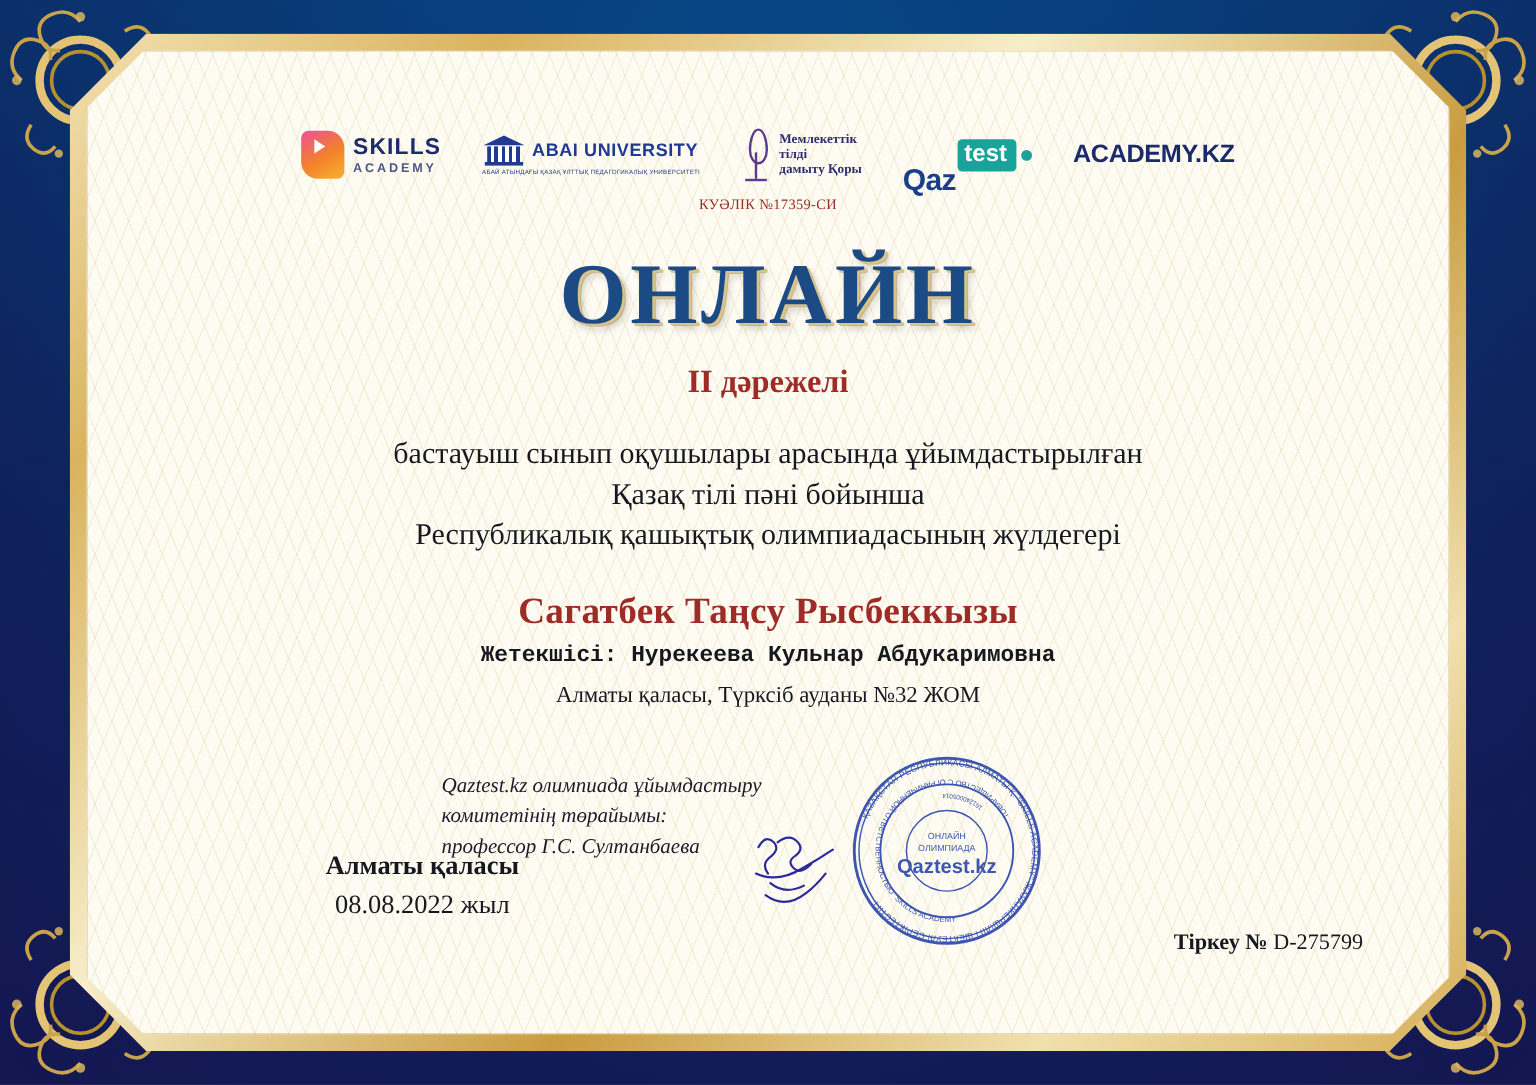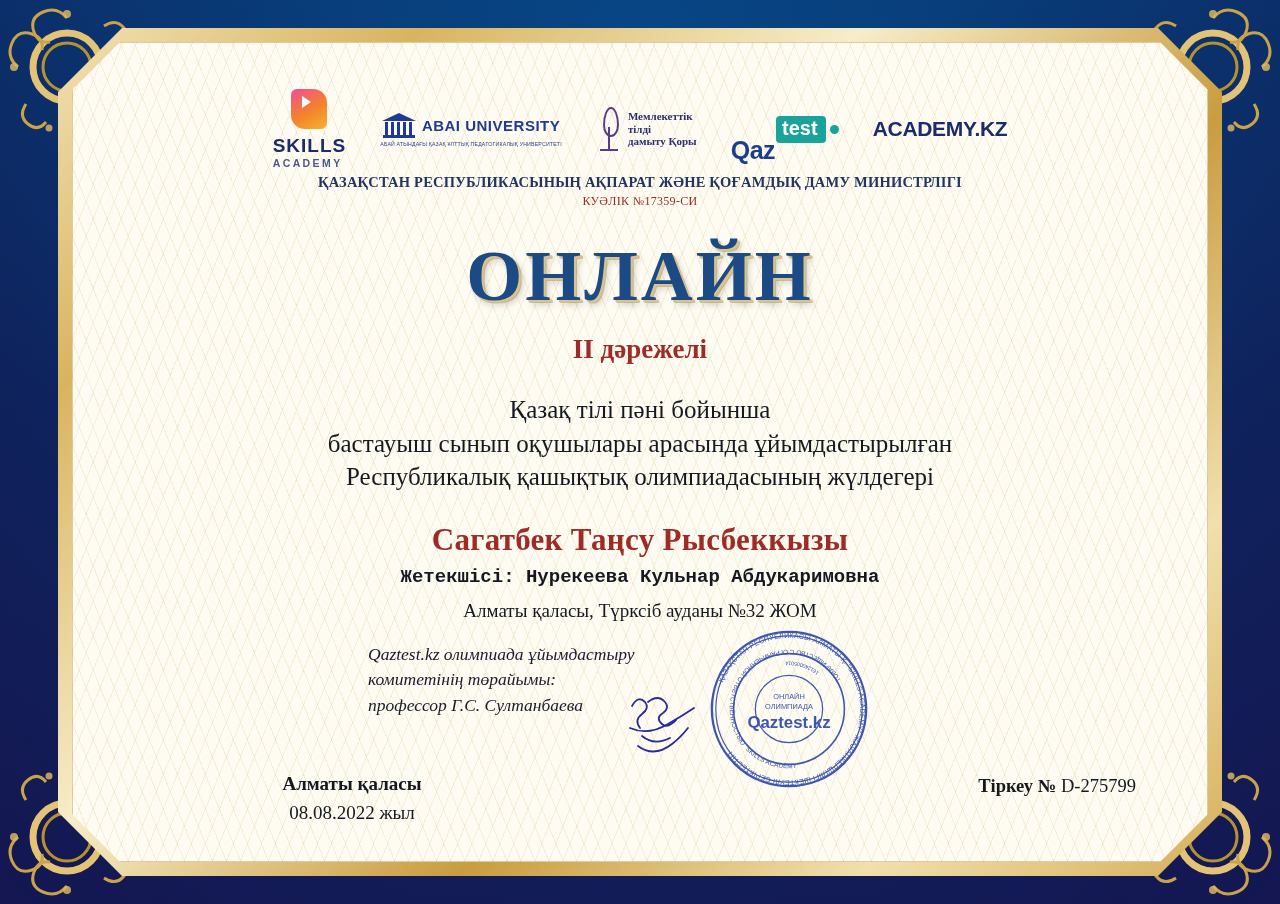--- a/index.html
+++ b/index.html
@@ -109,21 +109,21 @@
     display: flex;
     justify-content: center;
     align-items: center;
     gap: 34px;
     padding-top: 56px;
     height: 62px;
   }
   .logo { display: flex; align-items: center; }
 
   
-  .logo-skills { gap: 7px; flex-direction: column; }
+  .logo-skills { gap: 7px; }
   .sk-mark {
     width: 36px; height: 40px;
     background: linear-gradient(150deg, #f04e98 0%, #f3832a 55%, #f8b133 100%);
     border-radius: 6px 14px 6px 14px;
     position: relative;
   }
   .sk-mark:after {
     content: "";
     position: absolute;
     left: 11px; top: 7px;
@@ -302,25 +302,25 @@
     left: 628px;
     top: 578px;
     width: 178px;
     height: 178px;
     opacity: 0.88;
   }
 
   .place-date {
     position: absolute;
     left: 150px;
-    top: 728px;
+    top: 662px;
     width: 260px;
     text-align: center;
     font-family: "Liberation Serif", serif;
-    font-size: 19px;
+    font-size: 22px;
     color: #15181f;
     line-height: 1.5;
   }
   .place-date .city { font-weight: bold; }
 
   .regnum {
     position: absolute;
     right: 72px;
     top: 734px;
     font-family: "Liberation Serif", serif;
@@ -466,30 +466,29 @@
 
       <div class="logo logo-qaz">
         <span class="qz-q">Qaz</span>
         <span class="qz-pill">test</span>
         <span class="qz-dot"></span>
       </div>
 
       <div class="logo logo-martebe">ACADEMY.KZ</div>
     </div>
 
-    <div class="ministry">ҚАЗАҚСТАН РЕСПУБЛИКАСЫНЫҢ АҚПАРАТ ЖӘНЕ ҚОҒАМДЫҚ ДАМУ МИНИСТРЛІГІ</div>
     <div class="license">КУӘЛІК №17359-СИ</div>
 
     <div class="diploma-title">ОНЛАЙН</div>
 
     <div class="degree">II дәрежелі</div>
 
     <div class="subject">
+      <div>бастауыш сынып оқушылары арасында ұйымдастырылған</div>
       <div>Қазақ тілі пәні бойынша</div>
-      <div>бастауыш сынып оқушылары арасында ұйымдастырылған</div>
       <div>Республикалық қашықтық олимпиадасының жүлдегері</div>
     </div>
 
     <div class="winner-name">Сагатбек Таңсу Рысбеккызы</div>
     <div class="mentor">Жетекшісі: Нурекеева Кульнар Абдукаримовна</div>
     <div class="school">Алматы қаласы, Түрксіб ауданы №32 ЖОМ</div>
 
     <div class="sign-block">
       <div>Qaztest.kz олимпиада ұйымдастыру</div>
       <div>комитетінің төрайымы:</div>

